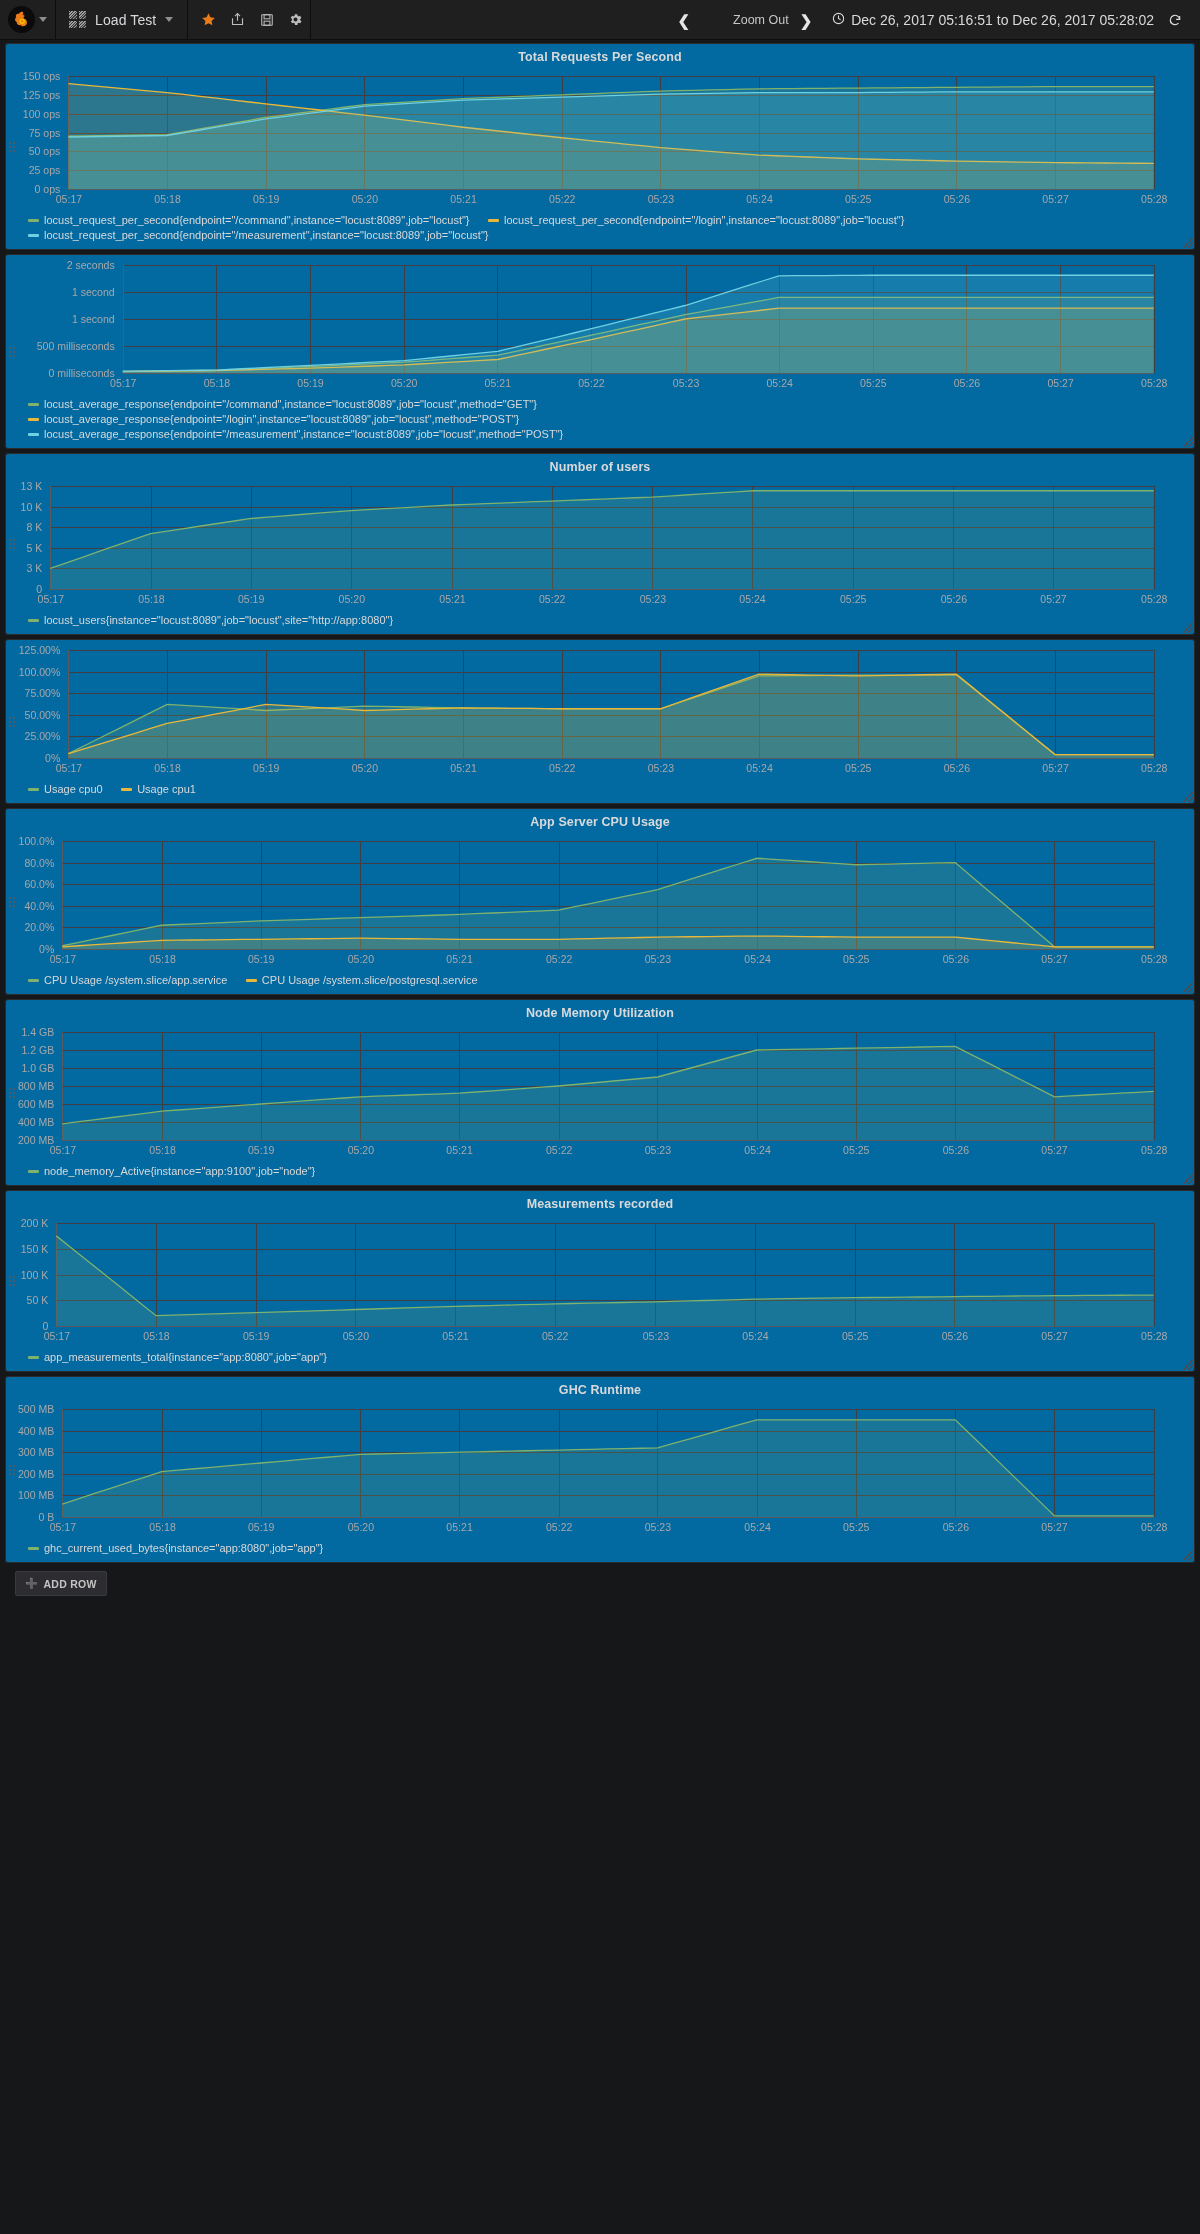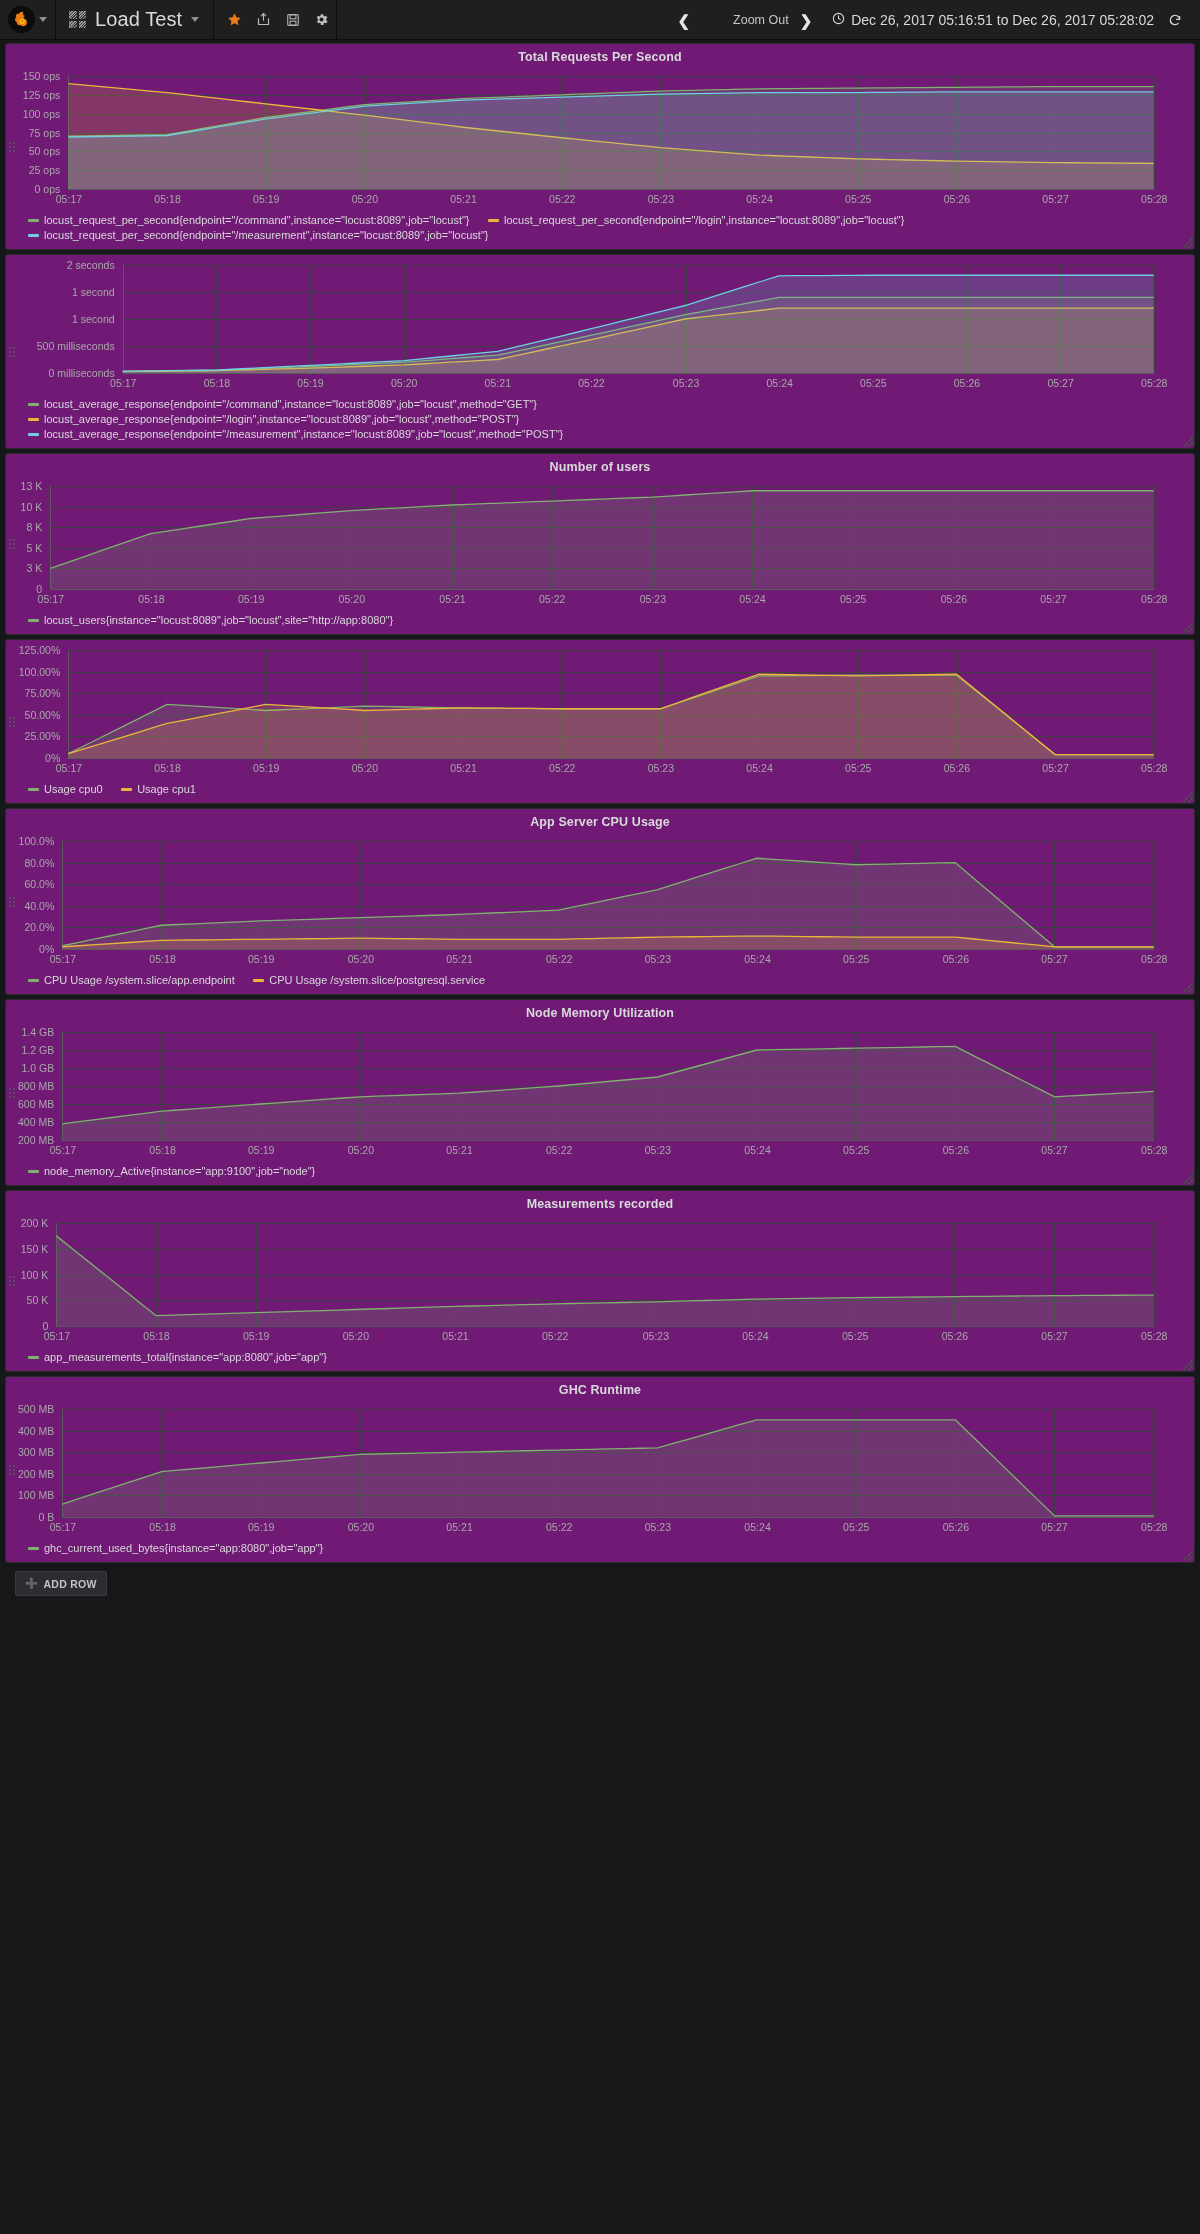--- a/index.html
+++ b/index.html
@@ -48,21 +48,21 @@
   .dash-grid-icon {
     width: 17px; height: 17px;
     display: grid; grid-template-columns: 1fr 1fr; grid-template-rows: 1fr 1fr;
     gap: 2px;
   }
   .dash-grid-icon i {
     display:block;
     background: repeating-linear-gradient(135deg,#9a9a9a 0 1px,#3a3a3a 1px 2px);
   }
   .dash-title {
-    font-size: 20px; color: #d8d9da; letter-spacing: .1px; white-space: nowrap;
+    font-size: 14px; color: #d8d9da; letter-spacing: .1px; white-space: nowrap;
   }
   .nav-icons {
     height: 40px;
     display: flex; align-items: center; gap: 0;
     border-right: 1px solid #0d0d0e;
   }
   .nav-btn {
     width: 29px; height: 40px;
     display:flex; align-items:center; justify-content:center;
     color: #9e9e9e;
@@ -84,21 +84,21 @@
     display:flex; align-items:center; gap: 6px;
     font-size: 14px; color: #d8d9da; padding: 0 10px;
     white-space: nowrap;
   }
   .refresh-btn { padding: 0 10px 0 4px; display:flex; align-items:center; color:#d8d9da;}
 
   
   .dash-body { padding: 3px 5px 0 5px; }
   .panel {
     position: relative;
-    background: #701a75;
+    background: #0369a1;
     border: 1px solid #2b2b2e;
     border-radius: 3px;
     margin-bottom: 4px;
   }
   .panel-drag {
     position: absolute; left: 3px; top: 50%; transform: translateY(-50%);
     width: 5px; height: 20px;
     display: grid; grid-template-columns: 1fr 1fr; gap: 2px; align-content: center;
   }
   .panel-drag i { width: 2px; height: 2px; background: #5b5b5e; border-radius: 50%; display:block;}
@@ -564,21 +564,21 @@
           <path d="M 56.00 114.76 L 72.42 111.34 L 88.85 107.92 L 105.27 104.50 L 121.70 101.08 L 138.12 97.66 L 154.55 94.24 L 170.97 93.52 L 187.39 92.80 L 203.82 92.08 L 220.24 91.36 L 236.67 90.64 L 253.09 89.92 L 269.52 89.38 L 285.94 88.84 L 302.36 88.30 L 318.79 87.76 L 335.21 87.22 L 351.64 86.68 L 368.06 86.14 L 384.48 85.60 L 400.91 85.06 L 417.33 84.52 L 433.76 83.98 L 450.18 83.44 L 466.61 82.72 L 483.03 82.00 L 499.45 81.28 L 515.88 80.56 L 532.30 79.84 L 548.73 79.12 L 565.15 75.70 L 581.58 72.28 L 598.00 68.86 L 614.42 65.44 L 630.85 62.02 L 647.27 58.60 L 663.70 53.38 L 680.12 48.16 L 696.55 42.94 L 712.97 37.72 L 729.39 32.50 L 745.82 27.28 L 762.24 28.36 L 778.67 29.44 L 795.09 30.52 L 811.52 31.60 L 827.94 32.68 L 844.36 33.76 L 860.79 33.40 L 877.21 33.04 L 893.64 32.68 L 910.06 32.32 L 926.48 31.96 L 942.91 31.60 L 959.33 45.64 L 975.76 59.68 L 992.18 73.72 L 1008.61 87.76 L 1025.03 101.80 L 1041.45 115.84 L 1057.88 115.84 L 1074.30 115.84 L 1090.73 115.84 L 1107.15 115.84 L 1123.58 115.84 L 1140.00 115.84 L 1140.00 118 L 56.00 118 Z" fill="rgba(126,178,109,0.18)" stroke="none"></path>
           <path d="M 56.00 114.76 L 72.42 111.34 L 88.85 107.92 L 105.27 104.50 L 121.70 101.08 L 138.12 97.66 L 154.55 94.24 L 170.97 93.52 L 187.39 92.80 L 203.82 92.08 L 220.24 91.36 L 236.67 90.64 L 253.09 89.92 L 269.52 89.38 L 285.94 88.84 L 302.36 88.30 L 318.79 87.76 L 335.21 87.22 L 351.64 86.68 L 368.06 86.14 L 384.48 85.60 L 400.91 85.06 L 417.33 84.52 L 433.76 83.98 L 450.18 83.44 L 466.61 82.72 L 483.03 82.00 L 499.45 81.28 L 515.88 80.56 L 532.30 79.84 L 548.73 79.12 L 565.15 75.70 L 581.58 72.28 L 598.00 68.86 L 614.42 65.44 L 630.85 62.02 L 647.27 58.60 L 663.70 53.38 L 680.12 48.16 L 696.55 42.94 L 712.97 37.72 L 729.39 32.50 L 745.82 27.28 L 762.24 28.36 L 778.67 29.44 L 795.09 30.52 L 811.52 31.60 L 827.94 32.68 L 844.36 33.76 L 860.79 33.40 L 877.21 33.04 L 893.64 32.68 L 910.06 32.32 L 926.48 31.96 L 942.91 31.60 L 959.33 45.64 L 975.76 59.68 L 992.18 73.72 L 1008.61 87.76 L 1025.03 101.80 L 1041.45 115.84 L 1057.88 115.84 L 1074.30 115.84 L 1090.73 115.84 L 1107.15 115.84 L 1123.58 115.84 L 1140.00 115.84" fill="none" stroke="#7eb26d" stroke-width="1.3"></path>
           <path d="M 56.00 115.84 L 72.42 114.76 L 88.85 113.68 L 105.27 112.60 L 121.70 111.52 L 138.12 110.44 L 154.55 109.36 L 170.97 109.18 L 187.39 109.00 L 203.82 108.82 L 220.24 108.64 L 236.67 108.46 L 253.09 108.28 L 269.52 108.10 L 285.94 107.92 L 302.36 107.74 L 318.79 107.56 L 335.21 107.38 L 351.64 107.20 L 368.06 107.38 L 384.48 107.56 L 400.91 107.74 L 417.33 107.92 L 433.76 108.10 L 450.18 108.28 L 466.61 108.28 L 483.03 108.28 L 499.45 108.28 L 515.88 108.28 L 532.30 108.28 L 548.73 108.28 L 565.15 107.92 L 581.58 107.56 L 598.00 107.20 L 614.42 106.84 L 630.85 106.48 L 647.27 106.12 L 663.70 105.94 L 680.12 105.76 L 696.55 105.58 L 712.97 105.40 L 729.39 105.22 L 745.82 105.04 L 762.24 105.22 L 778.67 105.40 L 795.09 105.58 L 811.52 105.76 L 827.94 105.94 L 844.36 106.12 L 860.79 106.12 L 877.21 106.12 L 893.64 106.12 L 910.06 106.12 L 926.48 106.12 L 942.91 106.12 L 959.33 107.74 L 975.76 109.36 L 992.18 110.98 L 1008.61 112.60 L 1025.03 114.22 L 1041.45 115.84 L 1057.88 115.84 L 1074.30 115.84 L 1090.73 115.84 L 1107.15 115.84 L 1123.58 115.84 L 1140.00 115.84 L 1140.00 118 L 56.00 118 Z" fill="rgba(234,184,57,0.18)" stroke="none"></path>
           <path d="M 56.00 115.84 L 72.42 114.76 L 88.85 113.68 L 105.27 112.60 L 121.70 111.52 L 138.12 110.44 L 154.55 109.36 L 170.97 109.18 L 187.39 109.00 L 203.82 108.82 L 220.24 108.64 L 236.67 108.46 L 253.09 108.28 L 269.52 108.10 L 285.94 107.92 L 302.36 107.74 L 318.79 107.56 L 335.21 107.38 L 351.64 107.20 L 368.06 107.38 L 384.48 107.56 L 400.91 107.74 L 417.33 107.92 L 433.76 108.10 L 450.18 108.28 L 466.61 108.28 L 483.03 108.28 L 499.45 108.28 L 515.88 108.28 L 532.30 108.28 L 548.73 108.28 L 565.15 107.92 L 581.58 107.56 L 598.00 107.20 L 614.42 106.84 L 630.85 106.48 L 647.27 106.12 L 663.70 105.94 L 680.12 105.76 L 696.55 105.58 L 712.97 105.40 L 729.39 105.22 L 745.82 105.04 L 762.24 105.22 L 778.67 105.40 L 795.09 105.58 L 811.52 105.76 L 827.94 105.94 L 844.36 106.12 L 860.79 106.12 L 877.21 106.12 L 893.64 106.12 L 910.06 106.12 L 926.48 106.12 L 942.91 106.12 L 959.33 107.74 L 975.76 109.36 L 992.18 110.98 L 1008.61 112.60 L 1025.03 114.22 L 1041.45 115.84 L 1057.88 115.84 L 1074.30 115.84 L 1090.73 115.84 L 1107.15 115.84 L 1123.58 115.84 L 1140.00 115.84" fill="none" stroke="#eab839" stroke-width="1.3"></path>
         </svg>
     </div>
     <div class="legend">
       <span class="legend-line">
         <span class="legend-item">
           <span class="legend-swatch" style="background:#7eb26d"></span>
-          <span>CPU Usage /system.slice/app.endpoint</span>
+          <span>CPU Usage /system.slice/app.service</span>
         </span>
         <span class="legend-item">
           <span class="legend-swatch" style="background:#eab839"></span>
           <span>CPU Usage /system.slice/postgresql.service</span>
         </span>
       </span>
     </div>
     <div class="resize-handle"></div>
   </div>
 

